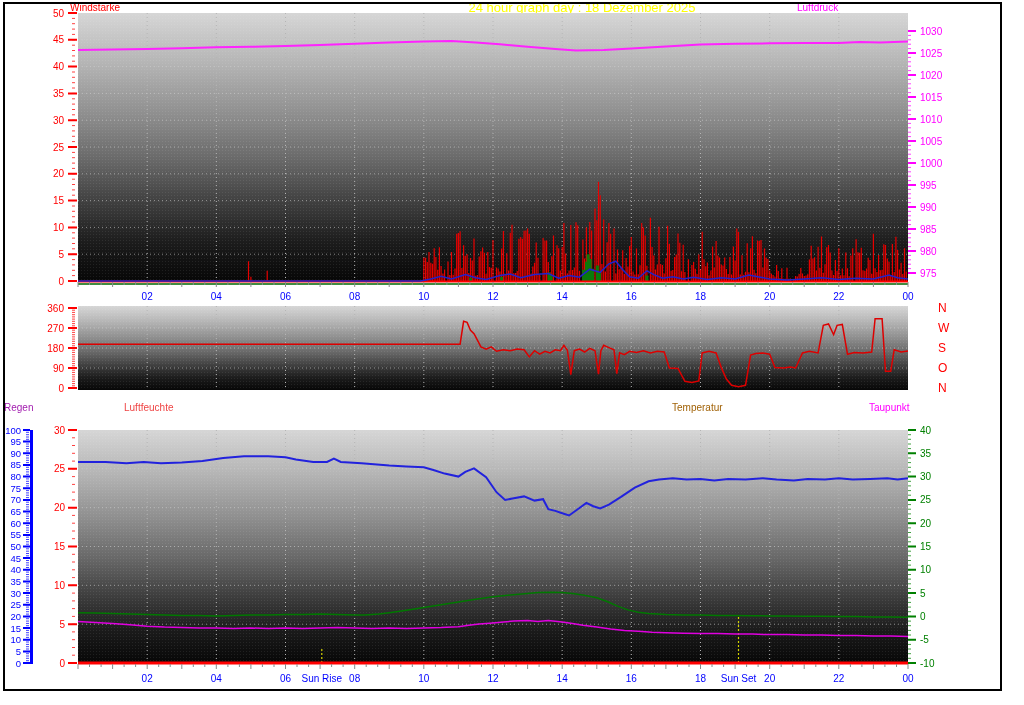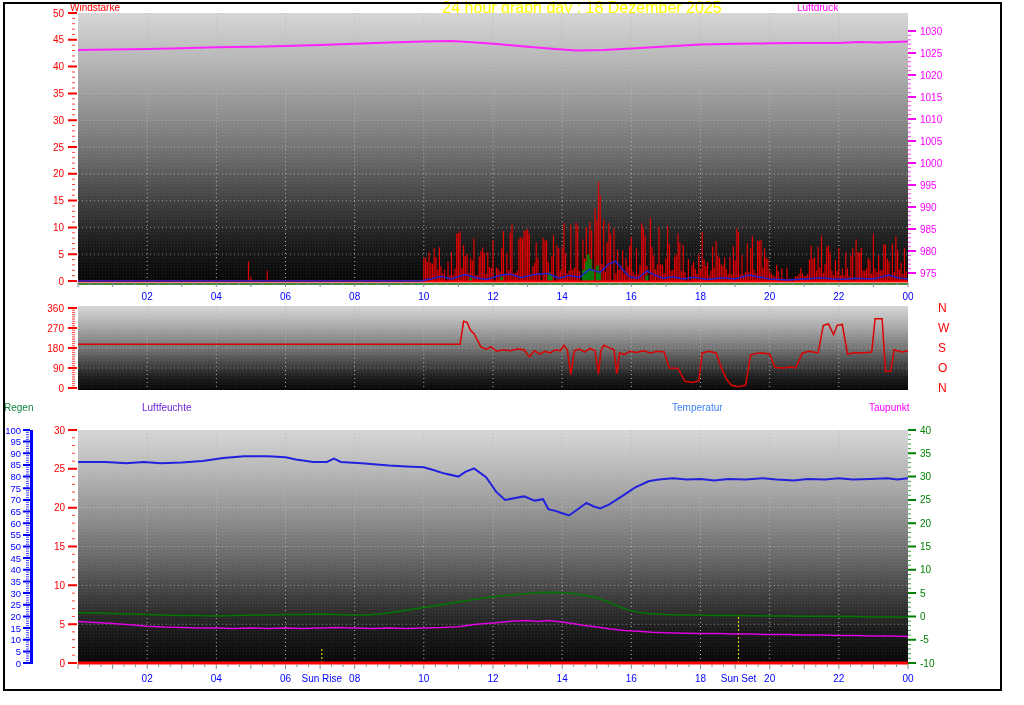--- a/index.html
+++ b/index.html
@@ -1,24 +1,24 @@
 <!DOCTYPE html>
 <html><head>
 <meta charset="utf-8">
 <style>
   html,body{margin:0;padding:0;background:#ffffff;}
   body{width:1024px;height:705px;position:relative;overflow:hidden;
        font-family:"Liberation Sans",sans-serif;}
   .lbl{position:absolute;font-size:10px;line-height:14px;white-space:nowrap;}
-  #page-title{left:582px;top:1px;transform:translateX(-50%);color:#ffff00;font-size:16px;}
+  #page-title{left:582px;top:1px;transform:translateX(-50%);color:#ffff00;font-size:13px;}
   #lbl-wind{left:70px;top:1px;color:#ff0000;}
   #lbl-pressure{left:797px;top:1px;color:#ff00ff;}
-  #lbl-rain{left:4px;top:401px;color:#15803d;}
-  #lbl-hum{left:142px;top:401px;color:#6d28d9;}
-  #lbl-temp{left:672px;top:401px;color:#3b82f6;}
+  #lbl-rain{left:4px;top:401px;color:#a21caf;}
+  #lbl-hum{left:124px;top:401px;color:#ef4444;}
+  #lbl-temp{left:672px;top:401px;color:#a16207;}
   #lbl-dew{left:849px;top:401px;color:#ff00ff;margin-left:20px;}
   #lbl-sunrise{left:322px;top:636px;transform:translateX(-55%);color:#c8c800;font-size:11px;}
   svg{position:absolute;left:0;top:0;}
 </style>
 </head>
 <body>
 
 <div class="lbl" id="page-title">24 hour graph day : 18 Dezember 2025</div>
 <div class="lbl" id="lbl-wind">Windstärke</div>
 <div class="lbl" id="lbl-pressure">Luftdruck</div>

